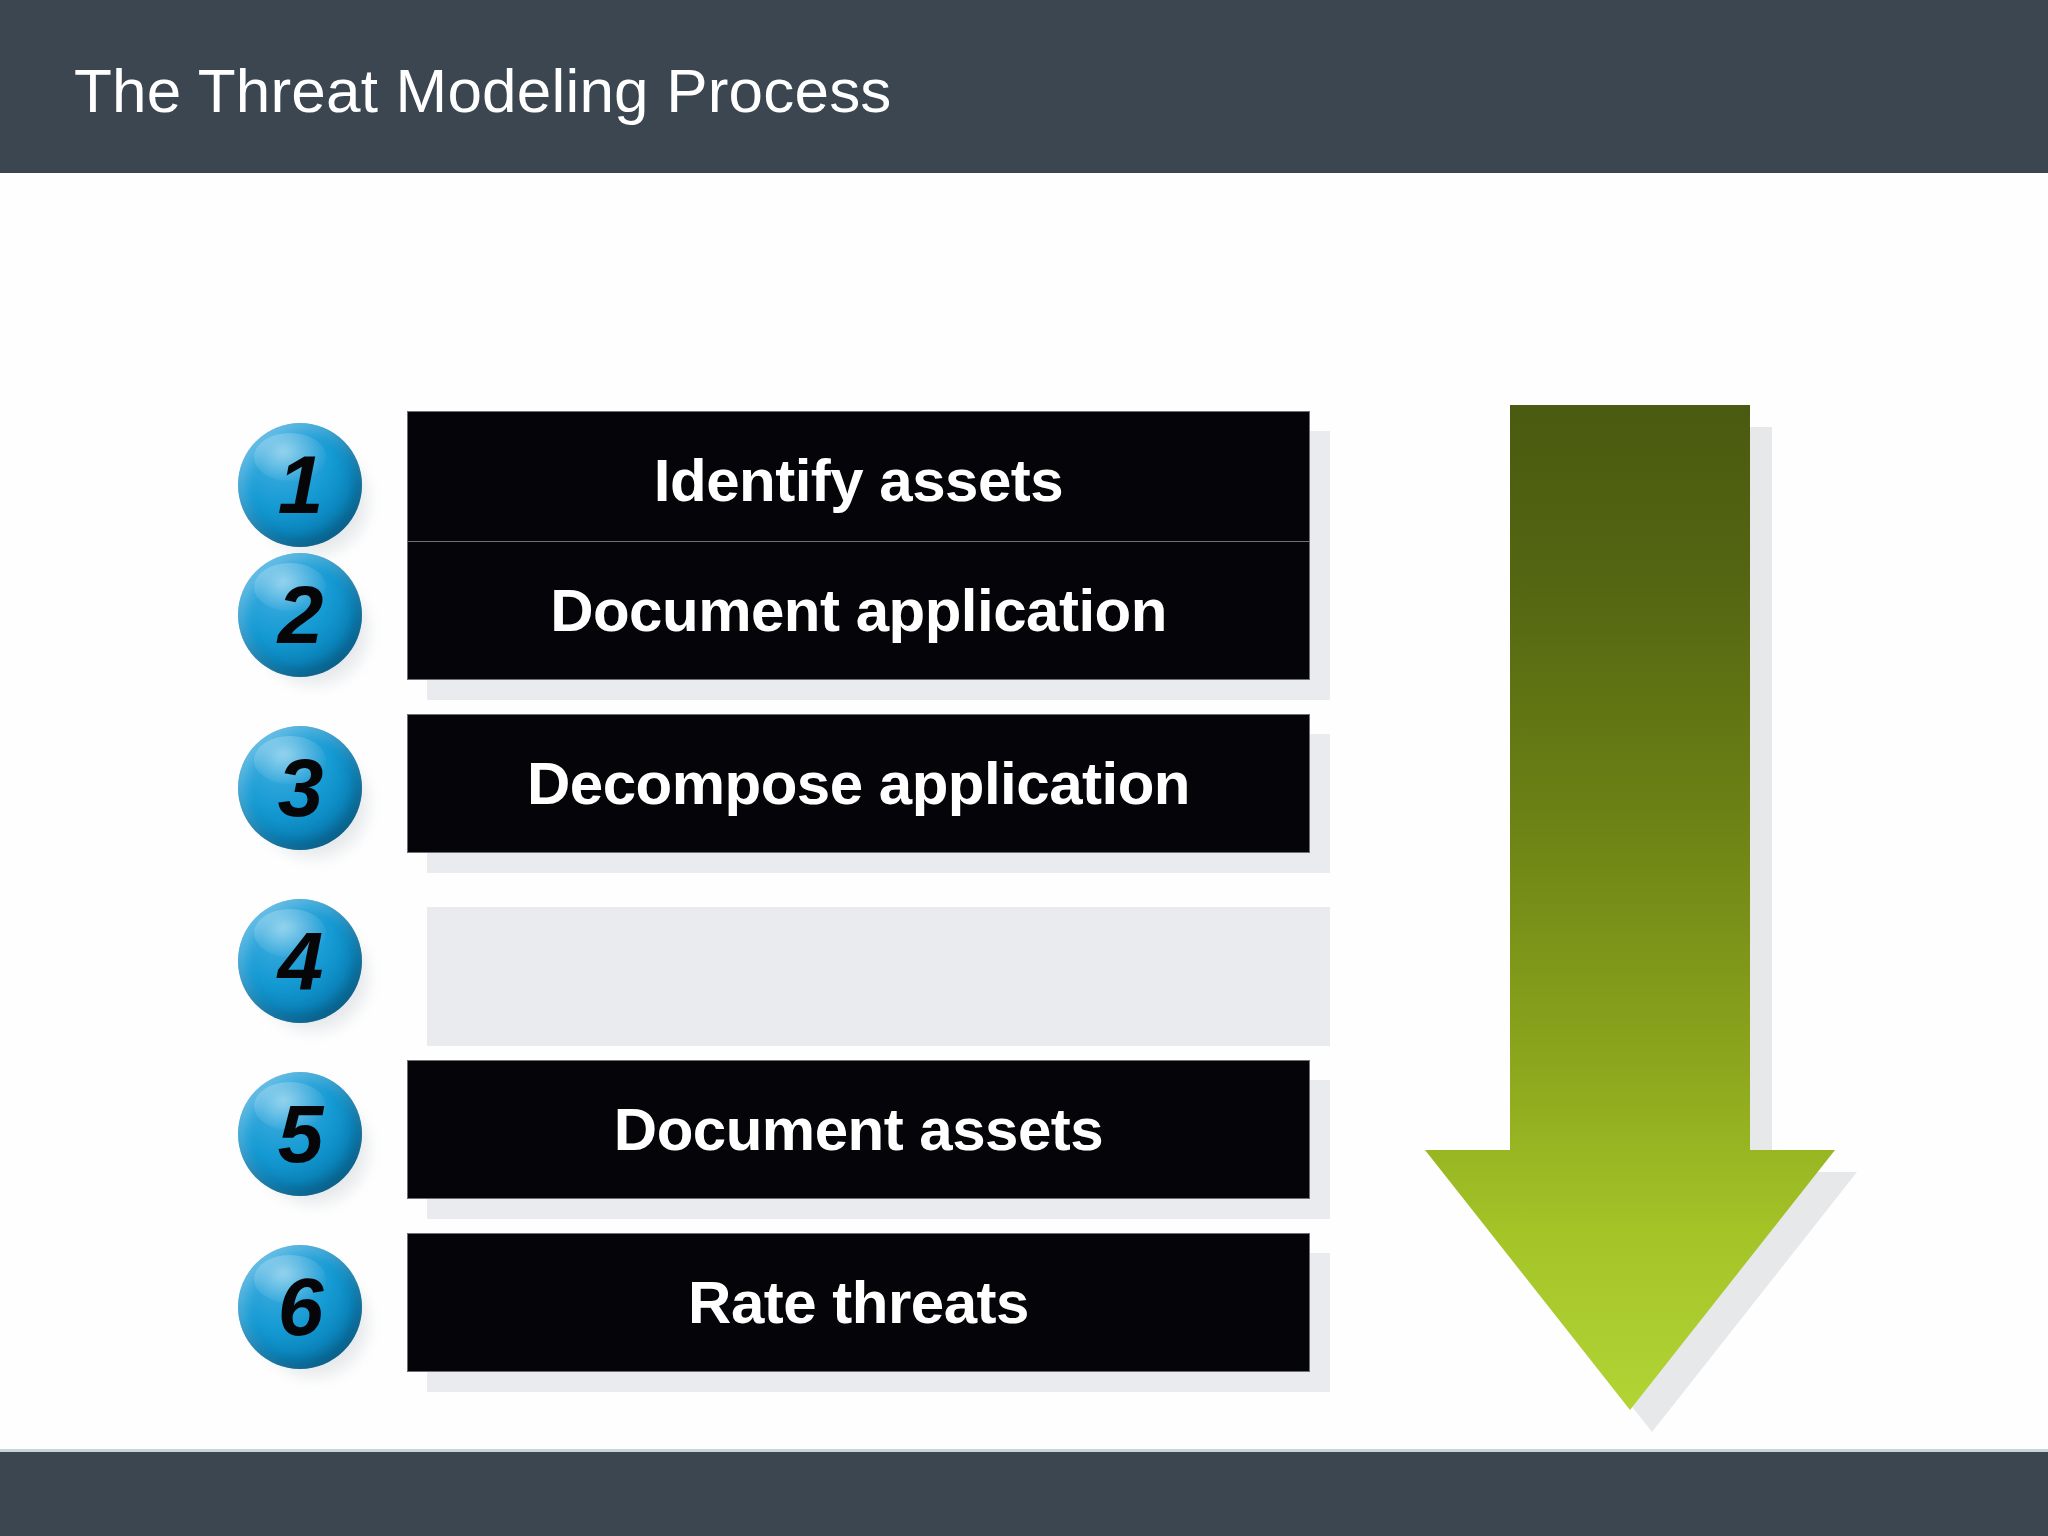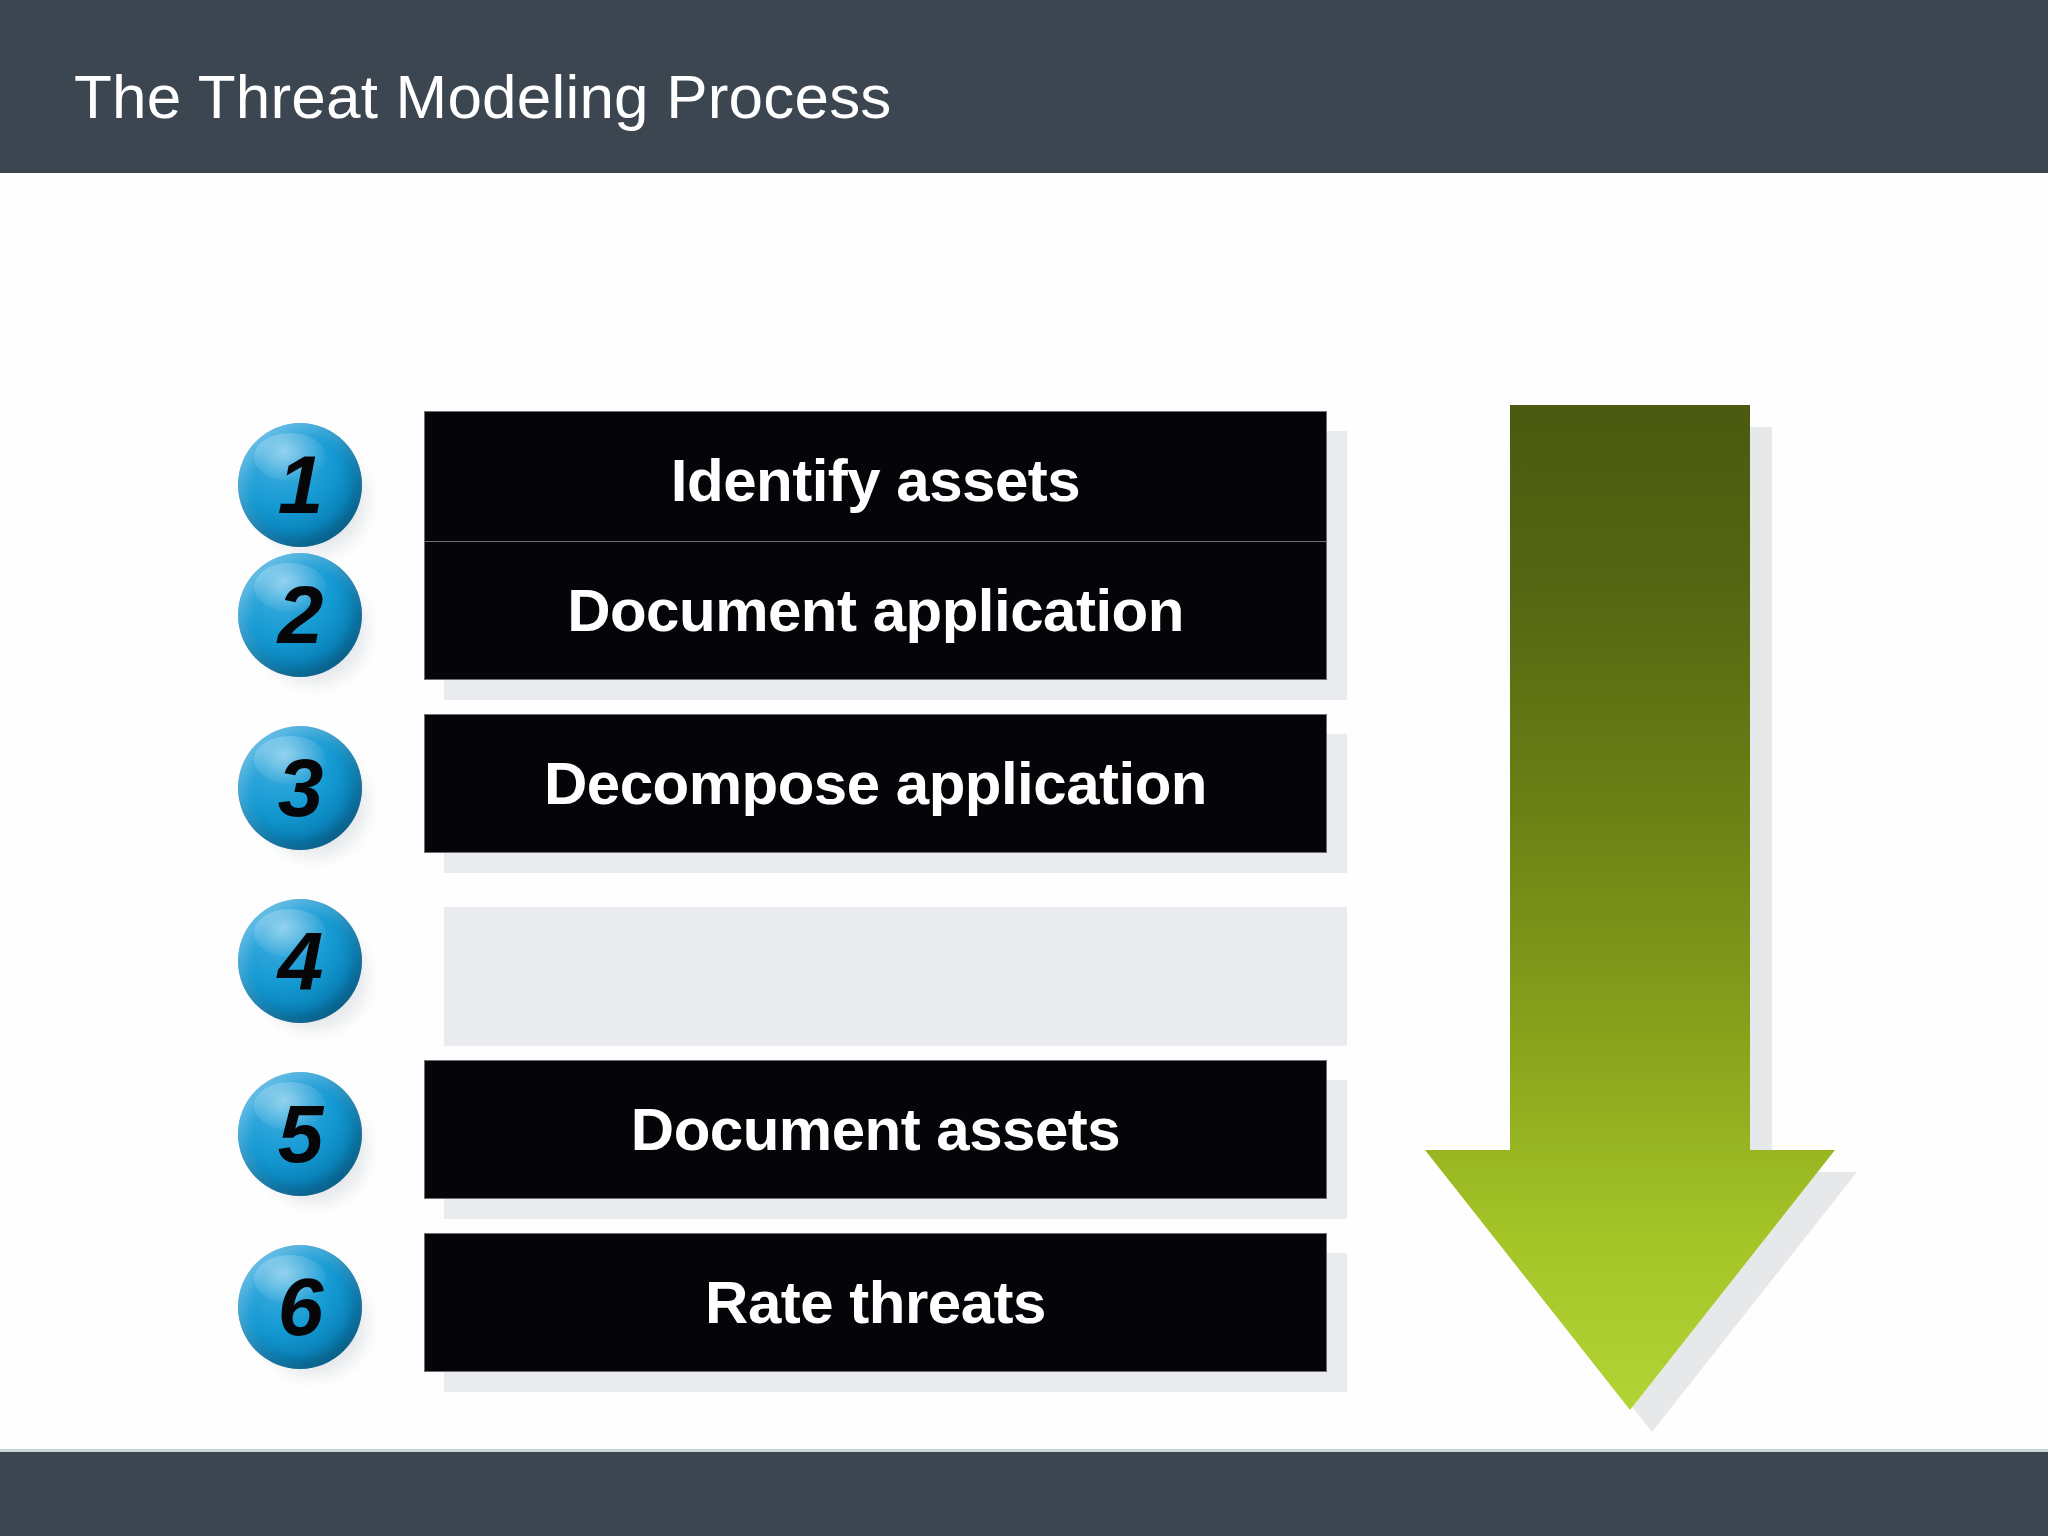--- a/index.html
+++ b/index.html
@@ -30,21 +30,21 @@
   #header-bar {
     position: absolute;
     left: 0; top: 0;
     width: 2048px;
     height: 173px;
     background: #3b4650;
   }
   #page-title {
     position: absolute;
     left: 74px;
-    top: 54px;
+    top: 48px;
     font-size: 62px;
     line-height: 86px;
     font-weight: 400;
     color: #ffffff;
     letter-spacing: 0.2px;
     white-space: nowrap;
   }
 
   
   #footer-bar {
@@ -144,21 +144,21 @@
     font-weight: 700;
     font-style: italic;
     color: #060608;
     line-height: 1;
     letter-spacing: -1px;
   }
 
   
   .step-bar-wrap {
     position: absolute;
-    left: 424px;
+    left: 407px;
     top: 0;
     width: 925px;
     height: 160px;
     padding-left: 14px;
   }
   .step-bar-shadow {
     position: absolute;
     left: 20px;
     top: 20px;
     width: 903px;

